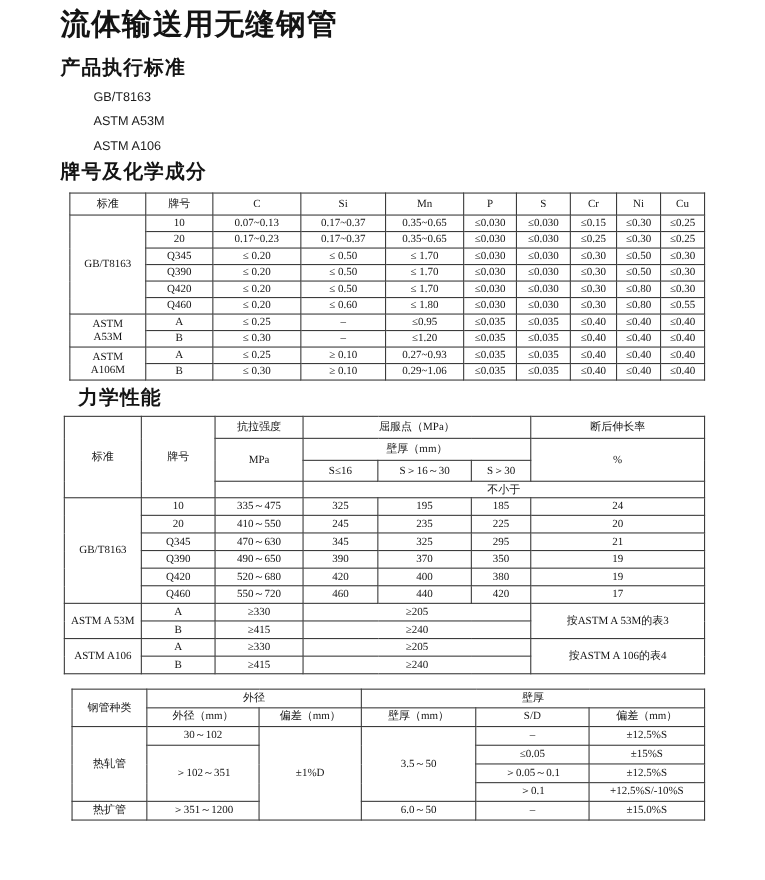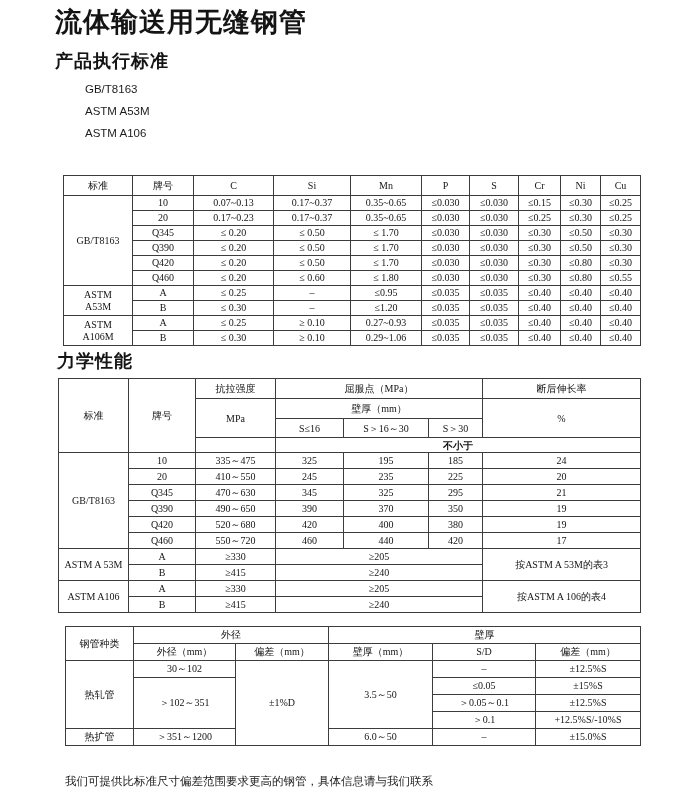--- a/index.html
+++ b/index.html
@@ -13,21 +13,21 @@
   .doc-title{
     position:absolute;left:55px;top:4px;
     font-size:27px;font-weight:bold;letter-spacing:1px;
   }
   h2.sec{
     position:absolute;margin:0;
     font-size:18px;font-weight:bold;letter-spacing:1px;
   }
   #h-standards{left:55px;top:49px;}
   #h-chem{left:55px;top:144px;}
-  #h-mech{left:57px;top:349px;}
+  #h-mech{left:71px;top:349px;}
   #h-dims{left:55px;top:624px;}
 
   .std-list{
     position:absolute;left:85px;top:78px;
     font-family:"Liberation Sans","DejaVu Sans",sans-serif;
     font-size:11.5px;color:#1c1c1c;
   }
   .std-row{display:flex;height:22px;line-height:22px;}
   .std-code{width:100px;}
   .std-desc{}
@@ -43,21 +43,21 @@
   #chem-table tr.head td{height:19px;}
   .prewrap{white-space:pre-line;}
   .nowrap{white-space:nowrap;margin-left:26px;}
 
   
   #mech-table{left:58px;top:378px;width:582px;}
   #mech-table td{height:15px;line-height:13px;}
   #mech-table tr.h1 td{height:19px;}
   #mech-table tr.h2 td{height:19px;}
   #mech-table tr.h3 td{height:18px;}
-  #mech-table tr.h4 td{height:14px;font-weight:bold;}
+  #mech-table tr.h4 td{height:14px;}
 
   
   #dims-table{left:65px;top:626px;width:575px;}
   #dims-table td{height:16px;line-height:14px;}
   #dims-table tr.head td{height:16px;}
 
   .footer-note{
     position:absolute;left:65px;top:774px;
     font-family:"Liberation Sans","DejaVu Sans",sans-serif;
     font-size:11.5px;color:#1c1c1c;
@@ -77,20 +77,21 @@
       <span class="std-code">GB/T8163</span>
     </div>
     <div class="std-row">
       <span class="std-code">ASTM A53M</span>
     </div>
     <div class="std-row">
       <span class="std-code">ASTM A106</span>
     </div>
   </div>
 
+  <h2 class="sec" id="h-chem">牌号及化学成分</h2>
 
   <table id="chem-table">
     <colgroup>
       <col style="width:69px">
         <col style="width:61px">
         <col style="width:80px">
         <col style="width:77px">
         <col style="width:71px">
       <col style="width:48px">
         <col style="width:49px">
@@ -386,15 +387,14 @@
     <tr>
       <td>热扩管</td>
       <td>＞351～1200</td>
       <td>6.0～50</td>
       <td>–</td>
       <td>±15.0%S</td>
     </tr>
   </tbody>
     </table>
 
-  <div class="footer-note">我们可提供比标准尺寸偏差范围要求更高的钢管，具体信息请与我们联系</div>
 
 </div>
 
 </body></html>

